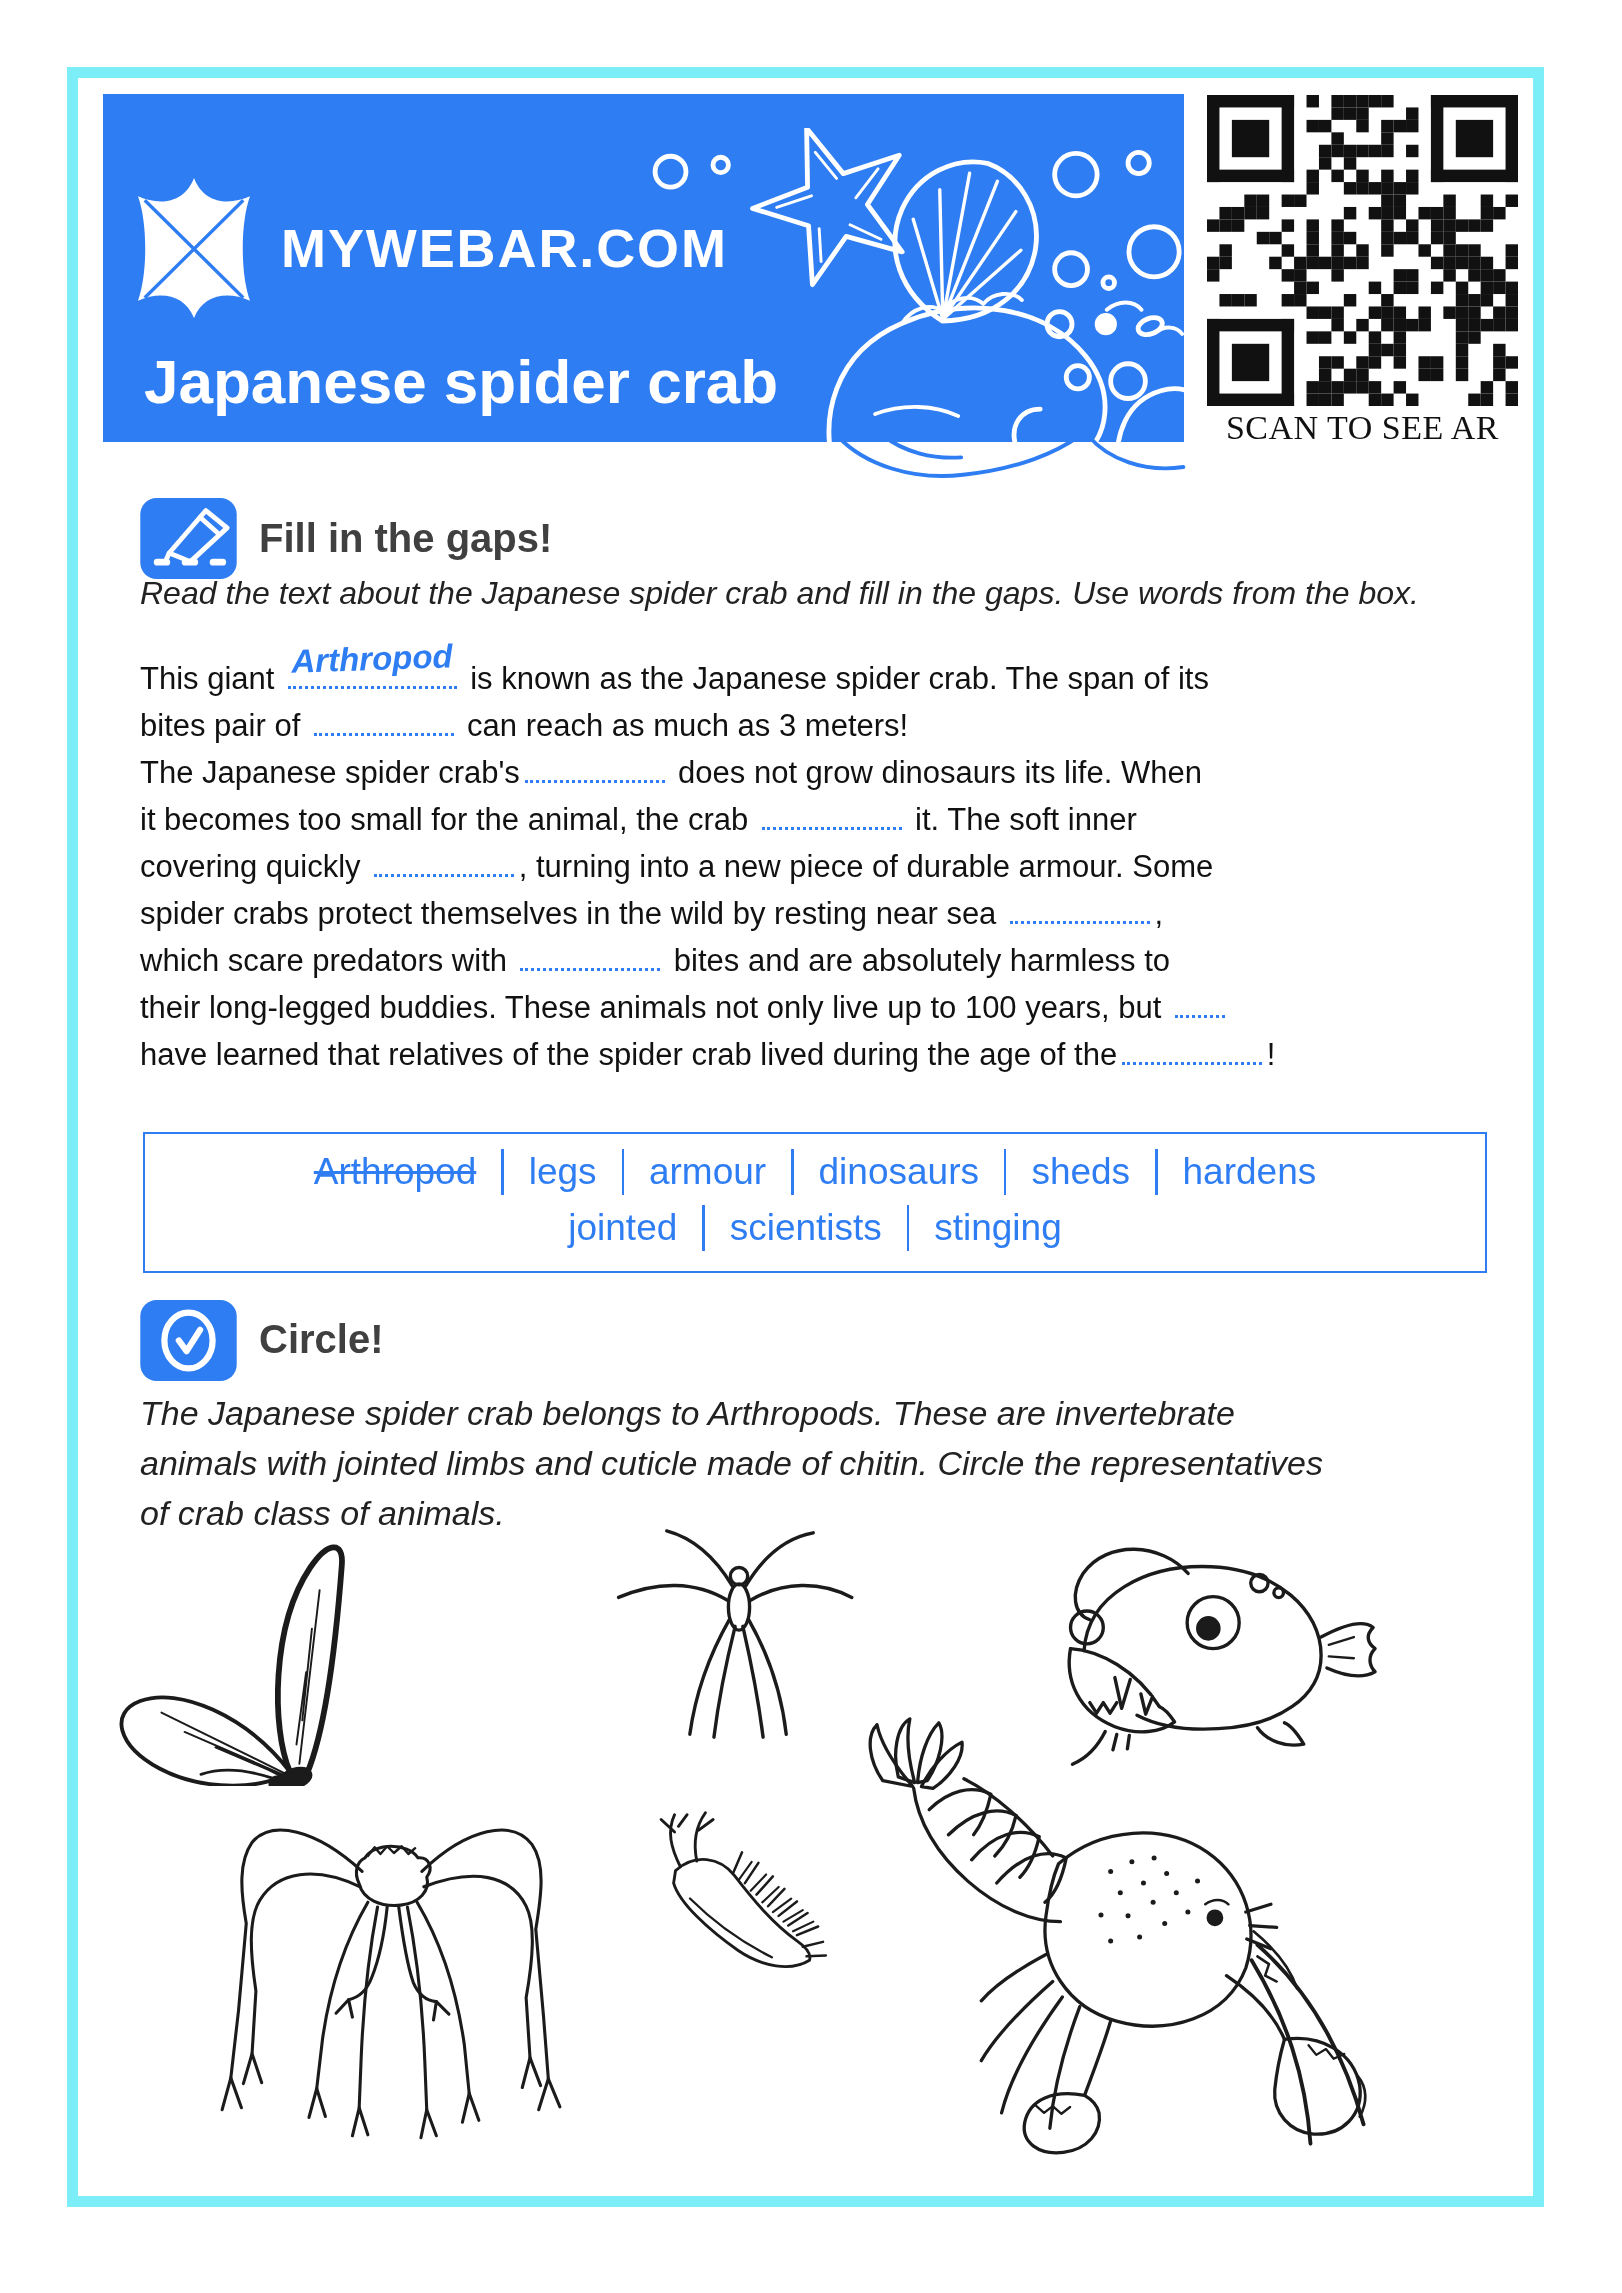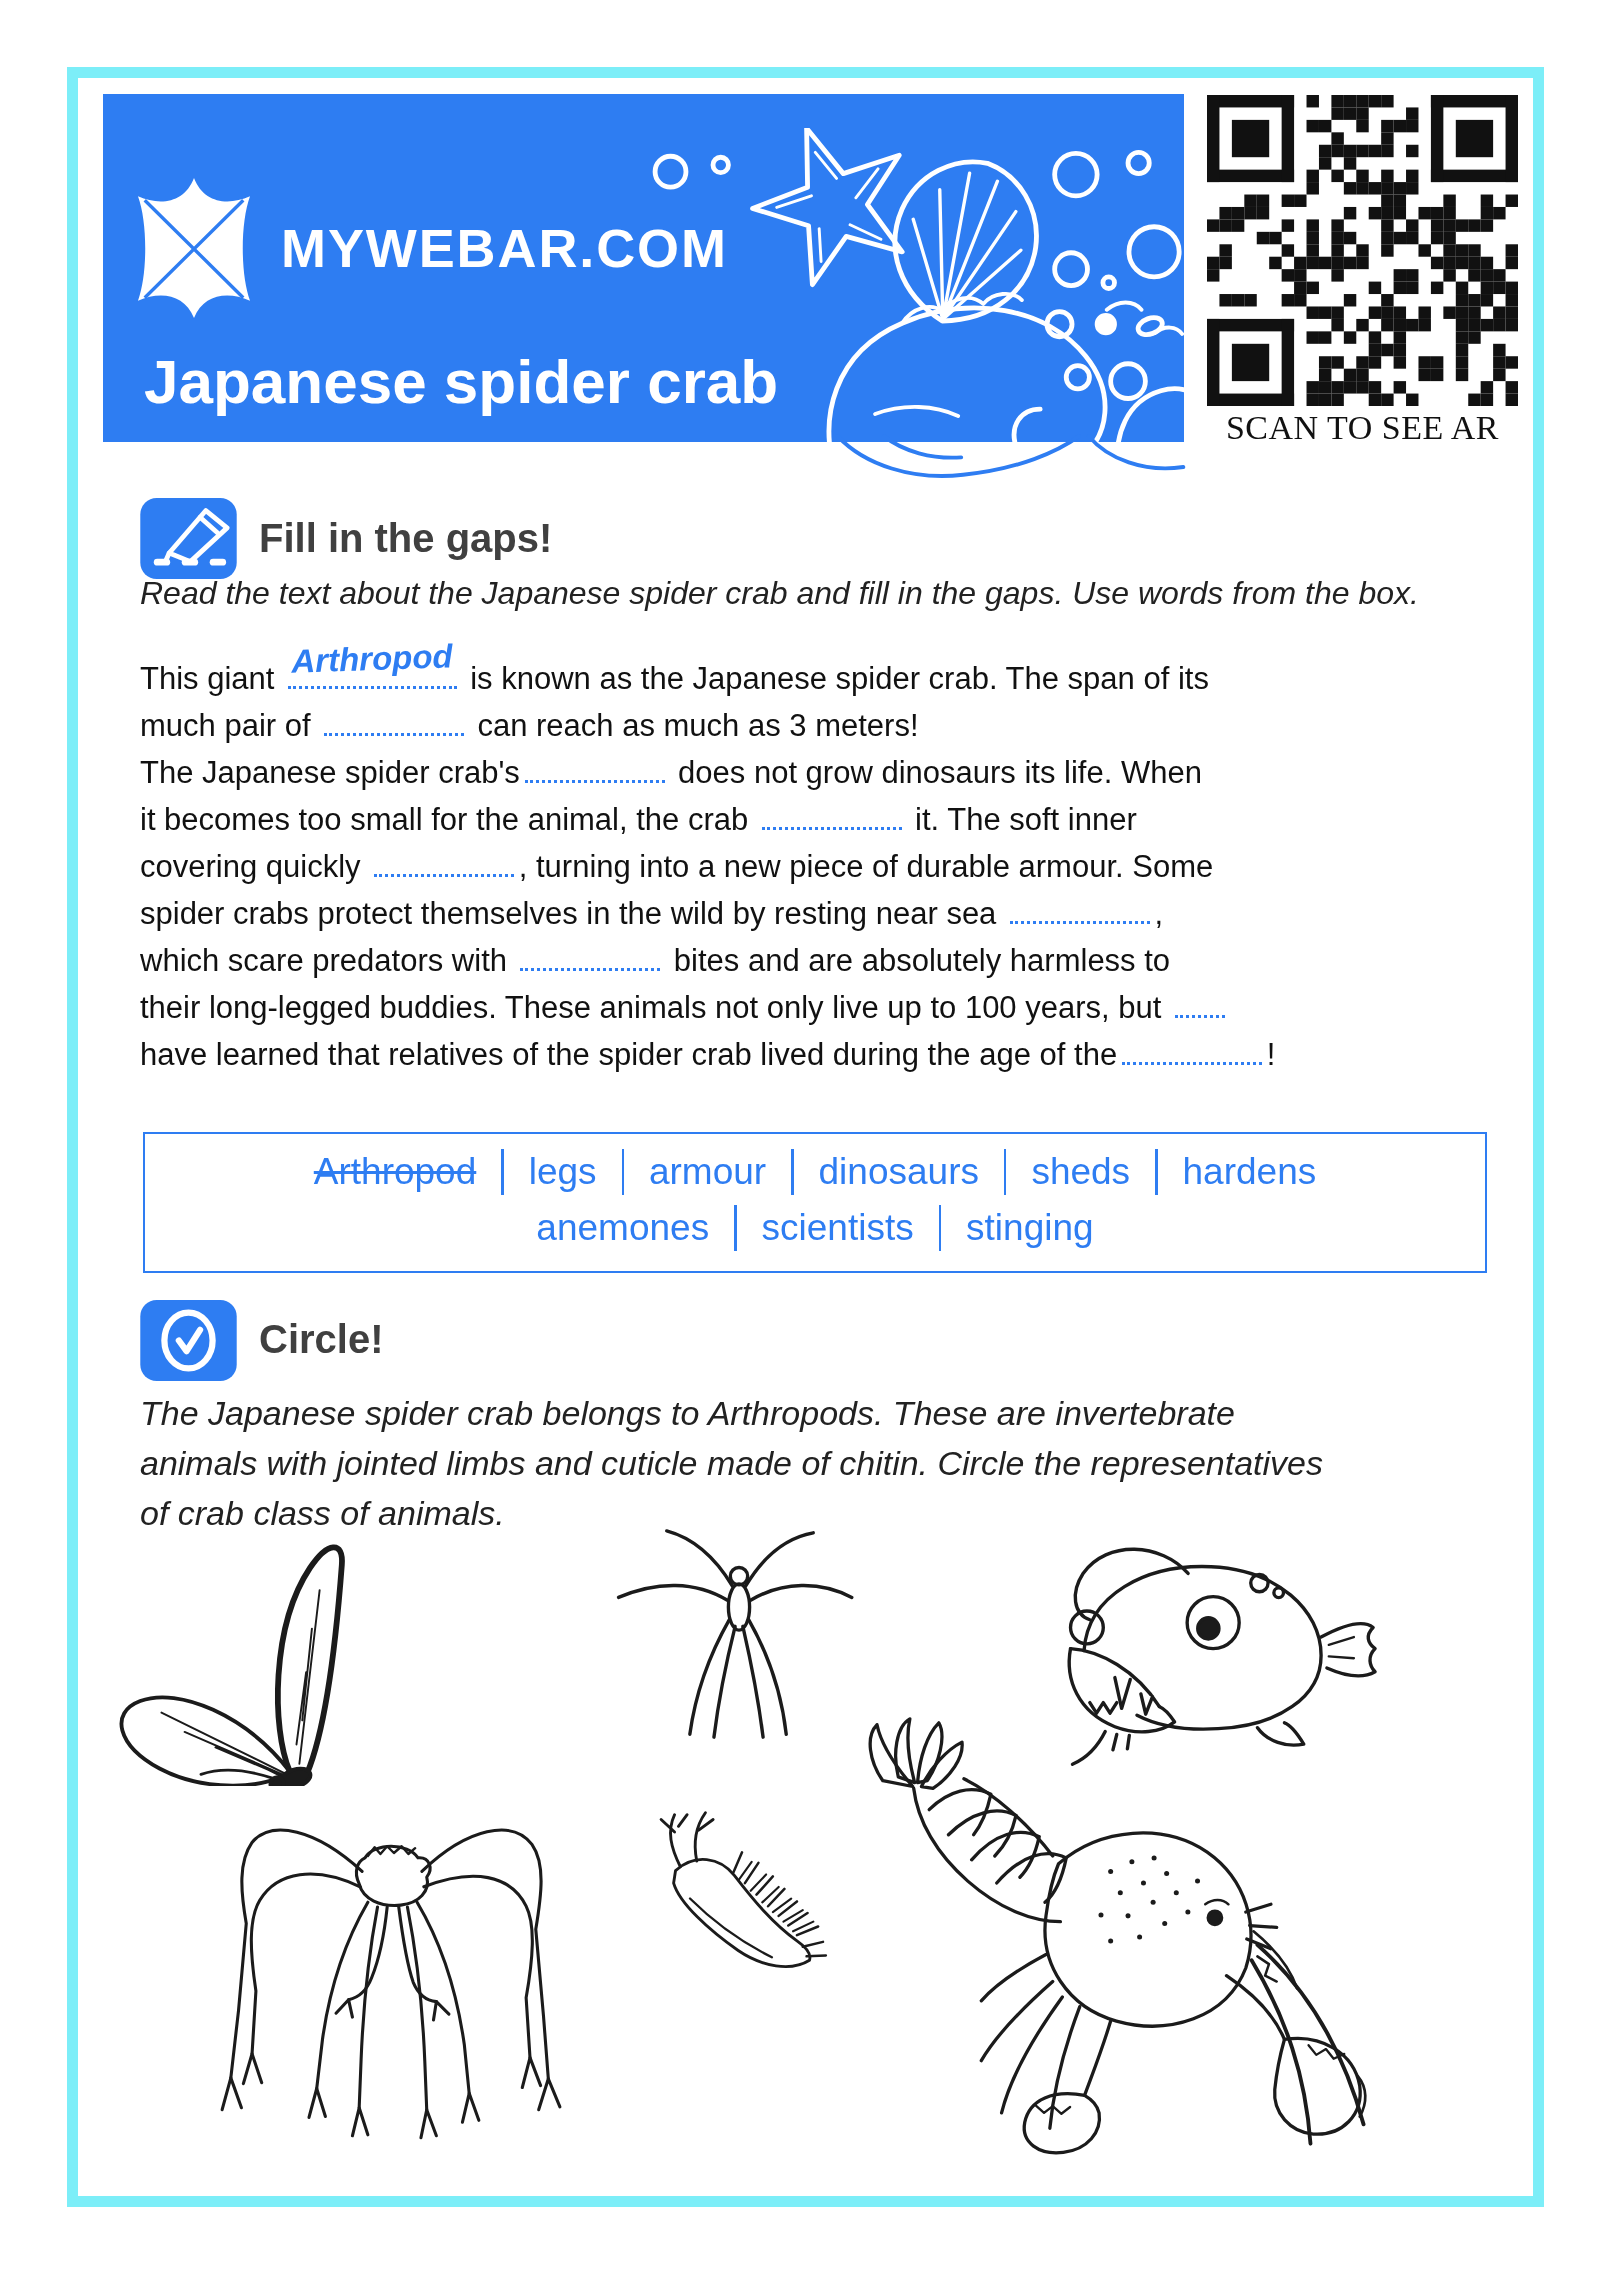--- a/index.html
+++ b/index.html
@@ -393,21 +393,21 @@
       <rect x="14" y="63" width="17" height="7" rx="3.5"></rect>
       <rect x="43" y="63" width="17" height="7" rx="3.5"></rect>
       <rect x="72" y="63" width="17" height="7" rx="3.5"></rect>
     </g>
   </svg>
   <div class="task-heading head1">Fill in the gaps!</div>
   <div class="task-instructions instr1">Read the text about the Japanese spider crab and fill in the gaps. Use words from the box.</div>
 
   <div class="gap-paragraph" id="gap-paragraph">
       <div class="pline"><span>This giant </span><span class="blank" style="width: 169px;"><span class="gap-answer">Arthropod</span></span><span> is known as the Japanese spider crab. The span of its</span></div>
-      <div class="pline"><span>much pair of </span><span class="blank" style="width: 140px;"></span><span> can reach as much as 3 meters!</span></div>
+      <div class="pline"><span>bites pair of </span><span class="blank" style="width: 140px;"></span><span> can reach as much as 3 meters!</span></div>
       <div class="pline"><span>The Japanese spider crab's</span><span class="blank" style="width: 140px;"></span><span> does not grow dinosaurs its life. When</span></div>
       <div class="pline"><span>it becomes too small for the animal, the crab </span><span class="blank" style="width: 140px;"></span><span> it. The soft inner</span></div>
       <div class="pline"><span>covering quickly </span><span class="blank" style="width: 140px;"></span><span>, turning into a new piece of durable armour. Some</span></div>
       <div class="pline"><span>spider crabs protect themselves in the wild by resting near sea </span><span class="blank" style="width: 140px;"></span><span>,</span></div>
       <div class="pline"><span>which scare predators with </span><span class="blank" style="width: 140px;"></span><span> bites and are absolutely harmless to</span></div>
       <div class="pline"><span>their long-legged buddies. These animals not only live up to 100 years, but </span><span class="blank" style="width: 50px;"></span></div>
       <div class="pline"><span>have learned that relatives of the spider crab lived during the age of the</span><span class="blank" style="width: 140px;"></span><span>!</span></div>
     </div>
 
   <div class="word-box" id="word-box">
@@ -418,21 +418,21 @@
         <span class="wsep"></span>
         <span class="wword">armour</span>
         <span class="wsep"></span>
         <span class="wword">dinosaurs</span>
         <span class="wsep"></span>
         <span class="wword">sheds</span>
         <span class="wsep"></span>
         <span class="wword">hardens</span>
       </div>
       <div class="wbox-row r2">
-        <span class="wword">anemones</span>
+        <span class="wword">jointed</span>
         <span class="wsep"></span>
         <span class="wword">scientists</span>
         <span class="wsep"></span>
         <span class="wword">stinging</span>
       </div>
     </div>
 
   <svg class="task-icon icon2" viewBox="0 0 100 84">
     <rect x="0" y="0" width="100" height="84" rx="17" fill="var(--blue)"></rect>
     <ellipse cx="50" cy="42" rx="25" ry="29" stroke="#fff" stroke-width="6.5" fill="none"></ellipse>

